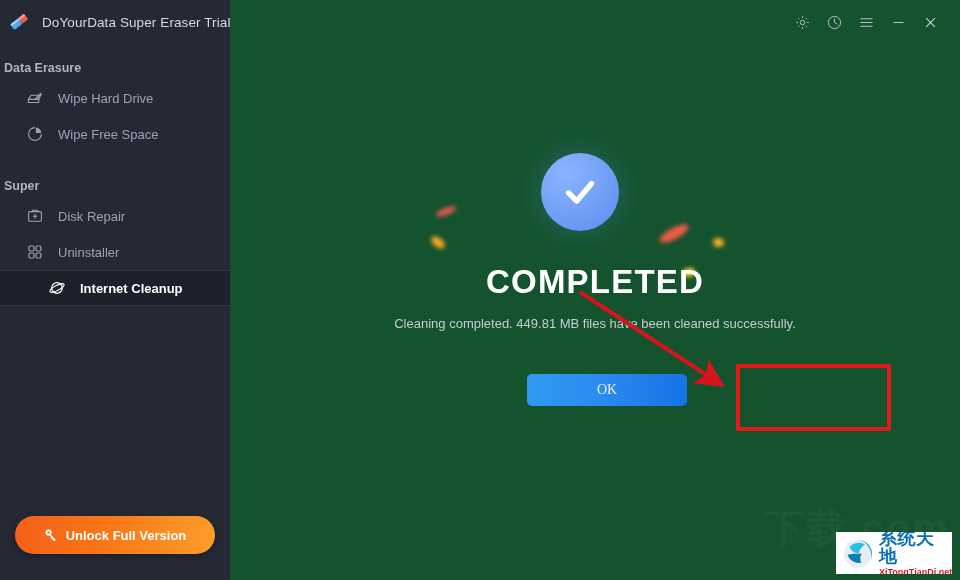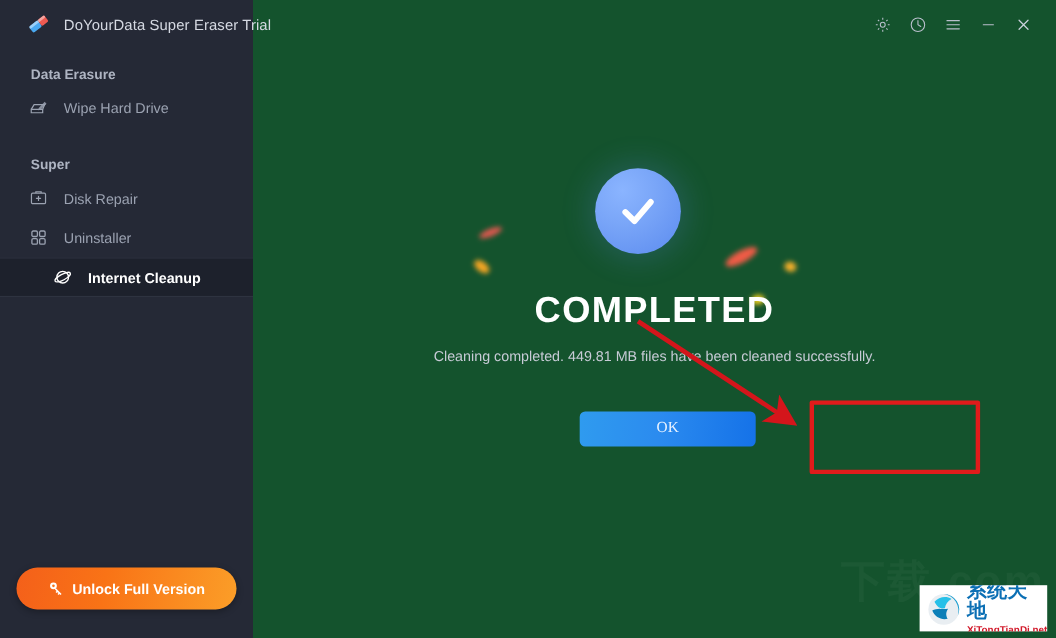--- a/index.html
+++ b/index.html
@@ -20,35 +20,35 @@
   #sidebar {
     position: relative;
     width: 230px; height: 580px;
     background: #252936;
     flex: 0 0 230px;
     z-index: 2;
   }
   .brand {
     height: 44px;
     display: flex; align-items: center;
-    padding-left: 24px;
+    padding-left: 8px;
     gap: 12px;
   }
   .brand-logo { width: 22px; height: 22px; flex: 0 0 22px; display:block; }
   .brand-title {
     color: #d5d9e2;
     font-size: 13.5px;
     letter-spacing: .1px;
     white-space: nowrap;
   }
   .section-label {
     color: #aeb4c2;
     font-size: 12.5px;
     font-weight: bold;
-    padding: 0 0 0 28px;
+    padding: 0 0 0 4px;
     height: 24px;
     display: flex; align-items: center;
   }
   #sec-data { margin-top: 12px; }
   #sec-others { margin-top: 22px; }
   .nav-item {
     position: relative;
     height: 36px;
     display: flex; align-items: center;
     gap: 14px;
@@ -234,20 +234,29 @@
       <span class="ic">
         <svg viewBox="0 0 18 18" width="18" height="18" fill="none" stroke="#9ba2b1" stroke-width="1.1">
           <path d="M2.4 10.4h10.4v3.1H2.4z"></path>
           <path d="M2.4 10.4 5 6.2h9.6l-1.8 4.2"></path>
           <path d="M9.2 9.1 14.6 3.6l1.7 1.7-5.4 5.4-2.2.5z" fill="#9ba2b1" stroke="none" opacity=".85"></path>
         </svg>
       </span>
       <span>Wipe Hard Drive</span>
     </div>
 
+    <div class="nav-item">
+      <span class="ic">
+        <svg viewBox="0 0 18 18" width="18" height="18" fill="none" stroke="#9ba2b1" stroke-width="1.1">
+          <path d="M9 2.6A6.4 6.4 0 1 0 15.4 9"></path>
+          <path d="M9.9 2.6a6.4 6.4 0 0 1 5.5 5.5h-5.5z" fill="#9ba2b1" stroke="none"></path>
+        </svg>
+      </span>
+      <span>Wipe Free Space</span>
+    </div>
 
     <div id="sec-others" class="section-label">Super</div>
 
     <div class="nav-item">
       <span class="ic">
         <svg viewBox="0 0 18 18" width="18" height="18" fill="none" stroke="#9ba2b1" stroke-width="1.1">
           <path d="M6.6 4.4V3.3h4.8v1.1"></path>
           <rect x="2.6" y="4.6" width="12.8" height="9.6" rx="1.2"></rect>
           <path d="M9 7.4v3.8M7.1 9.3h3.8" stroke-linecap="round"></path>
         </svg>

